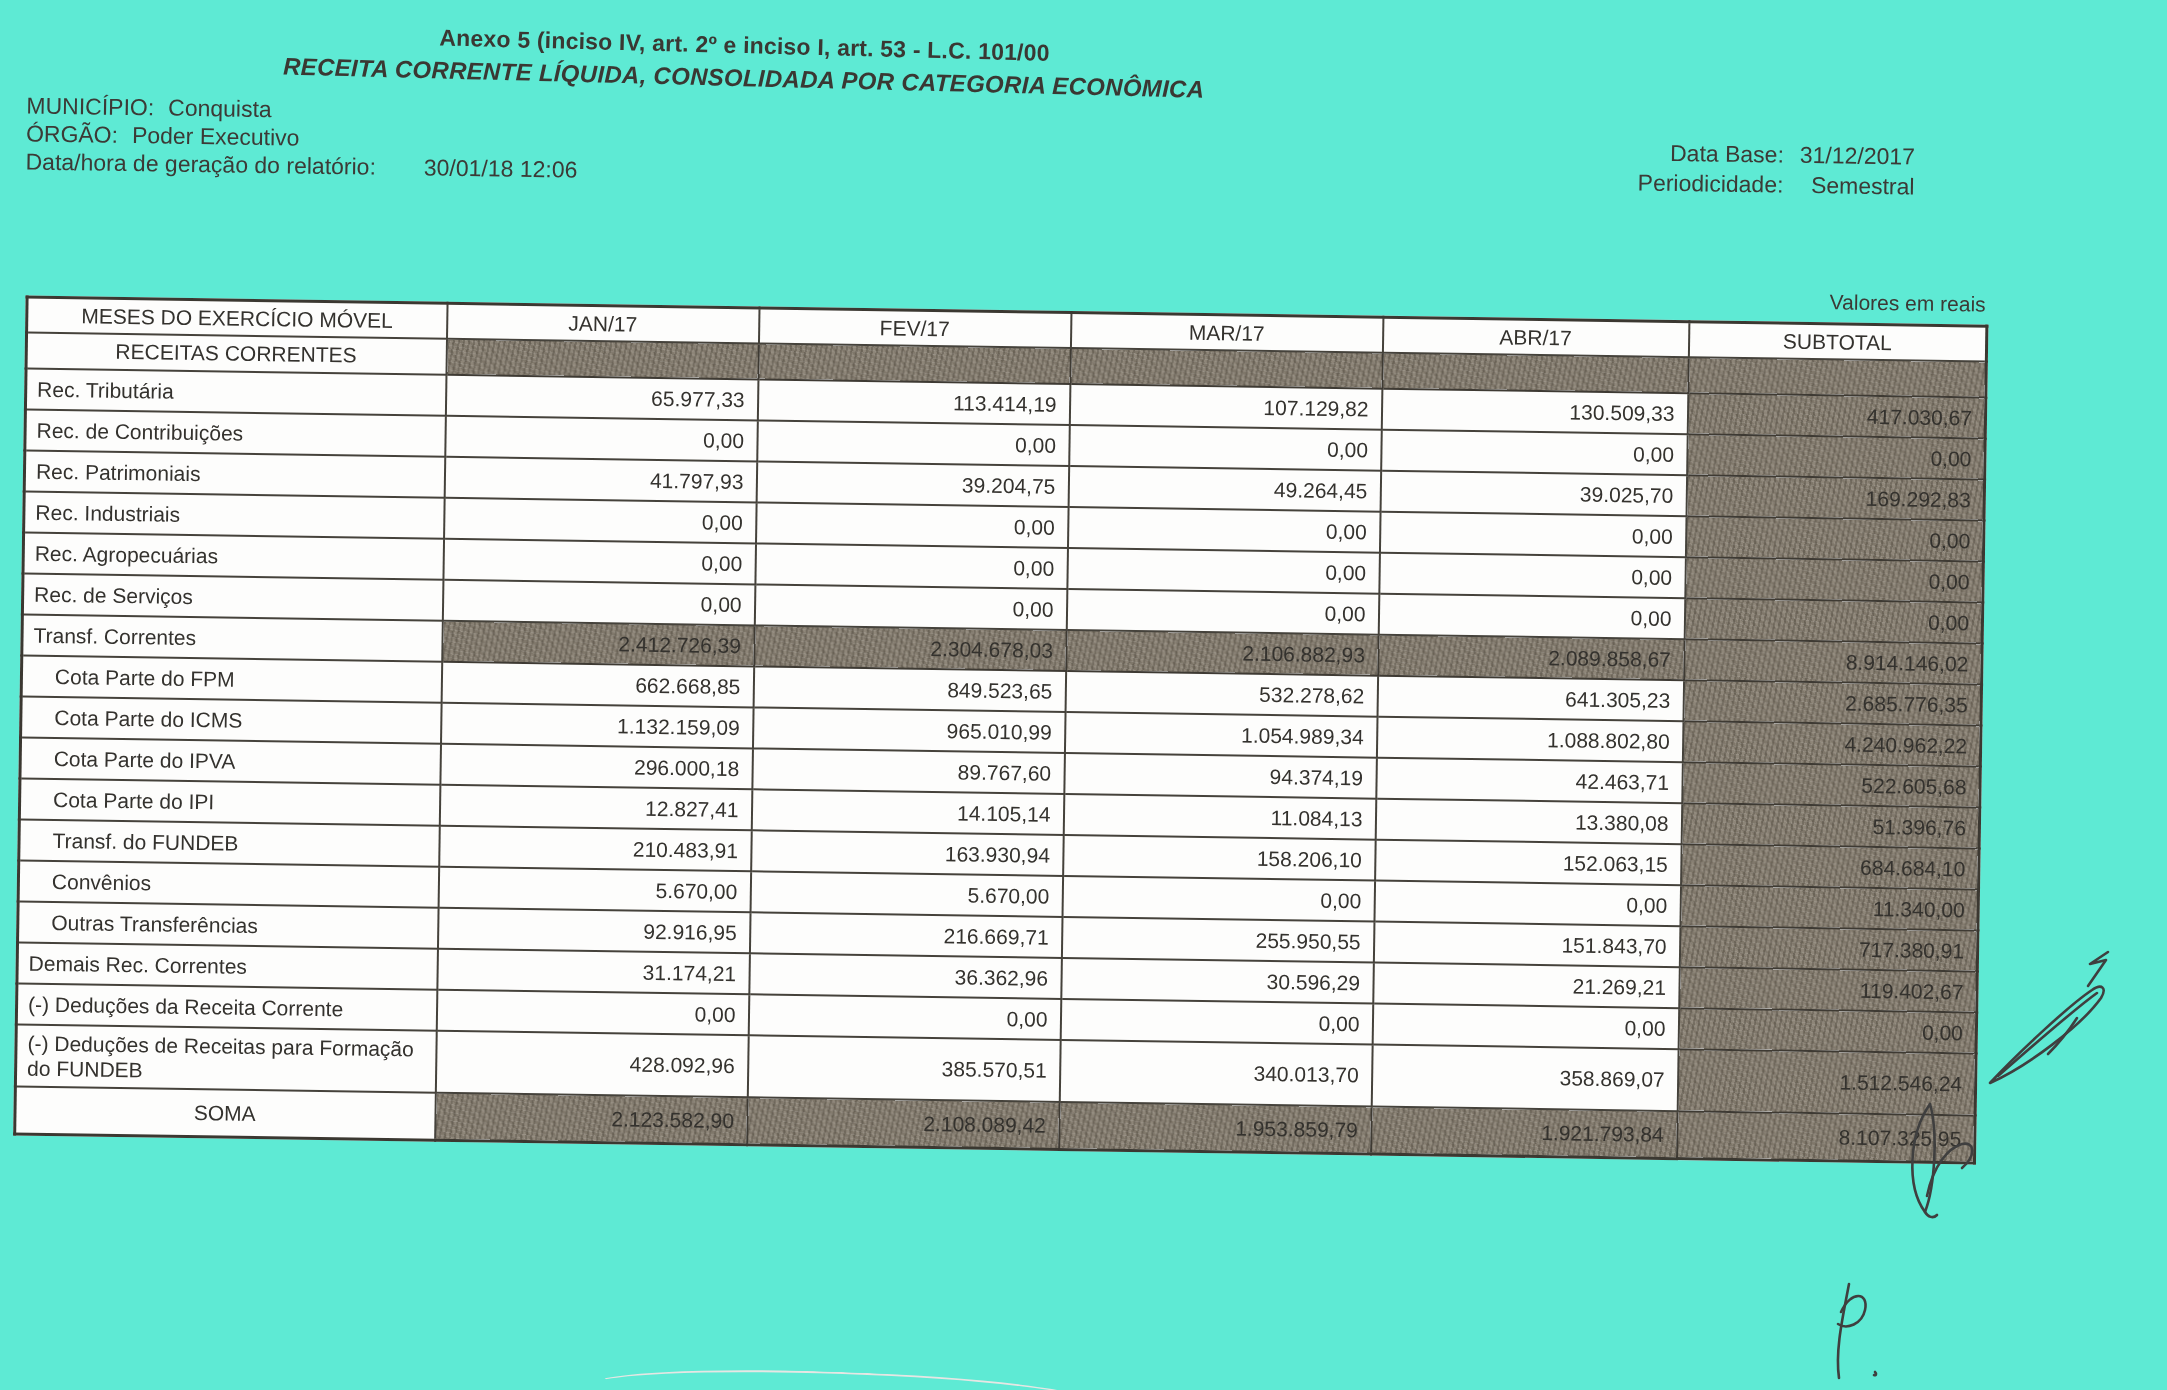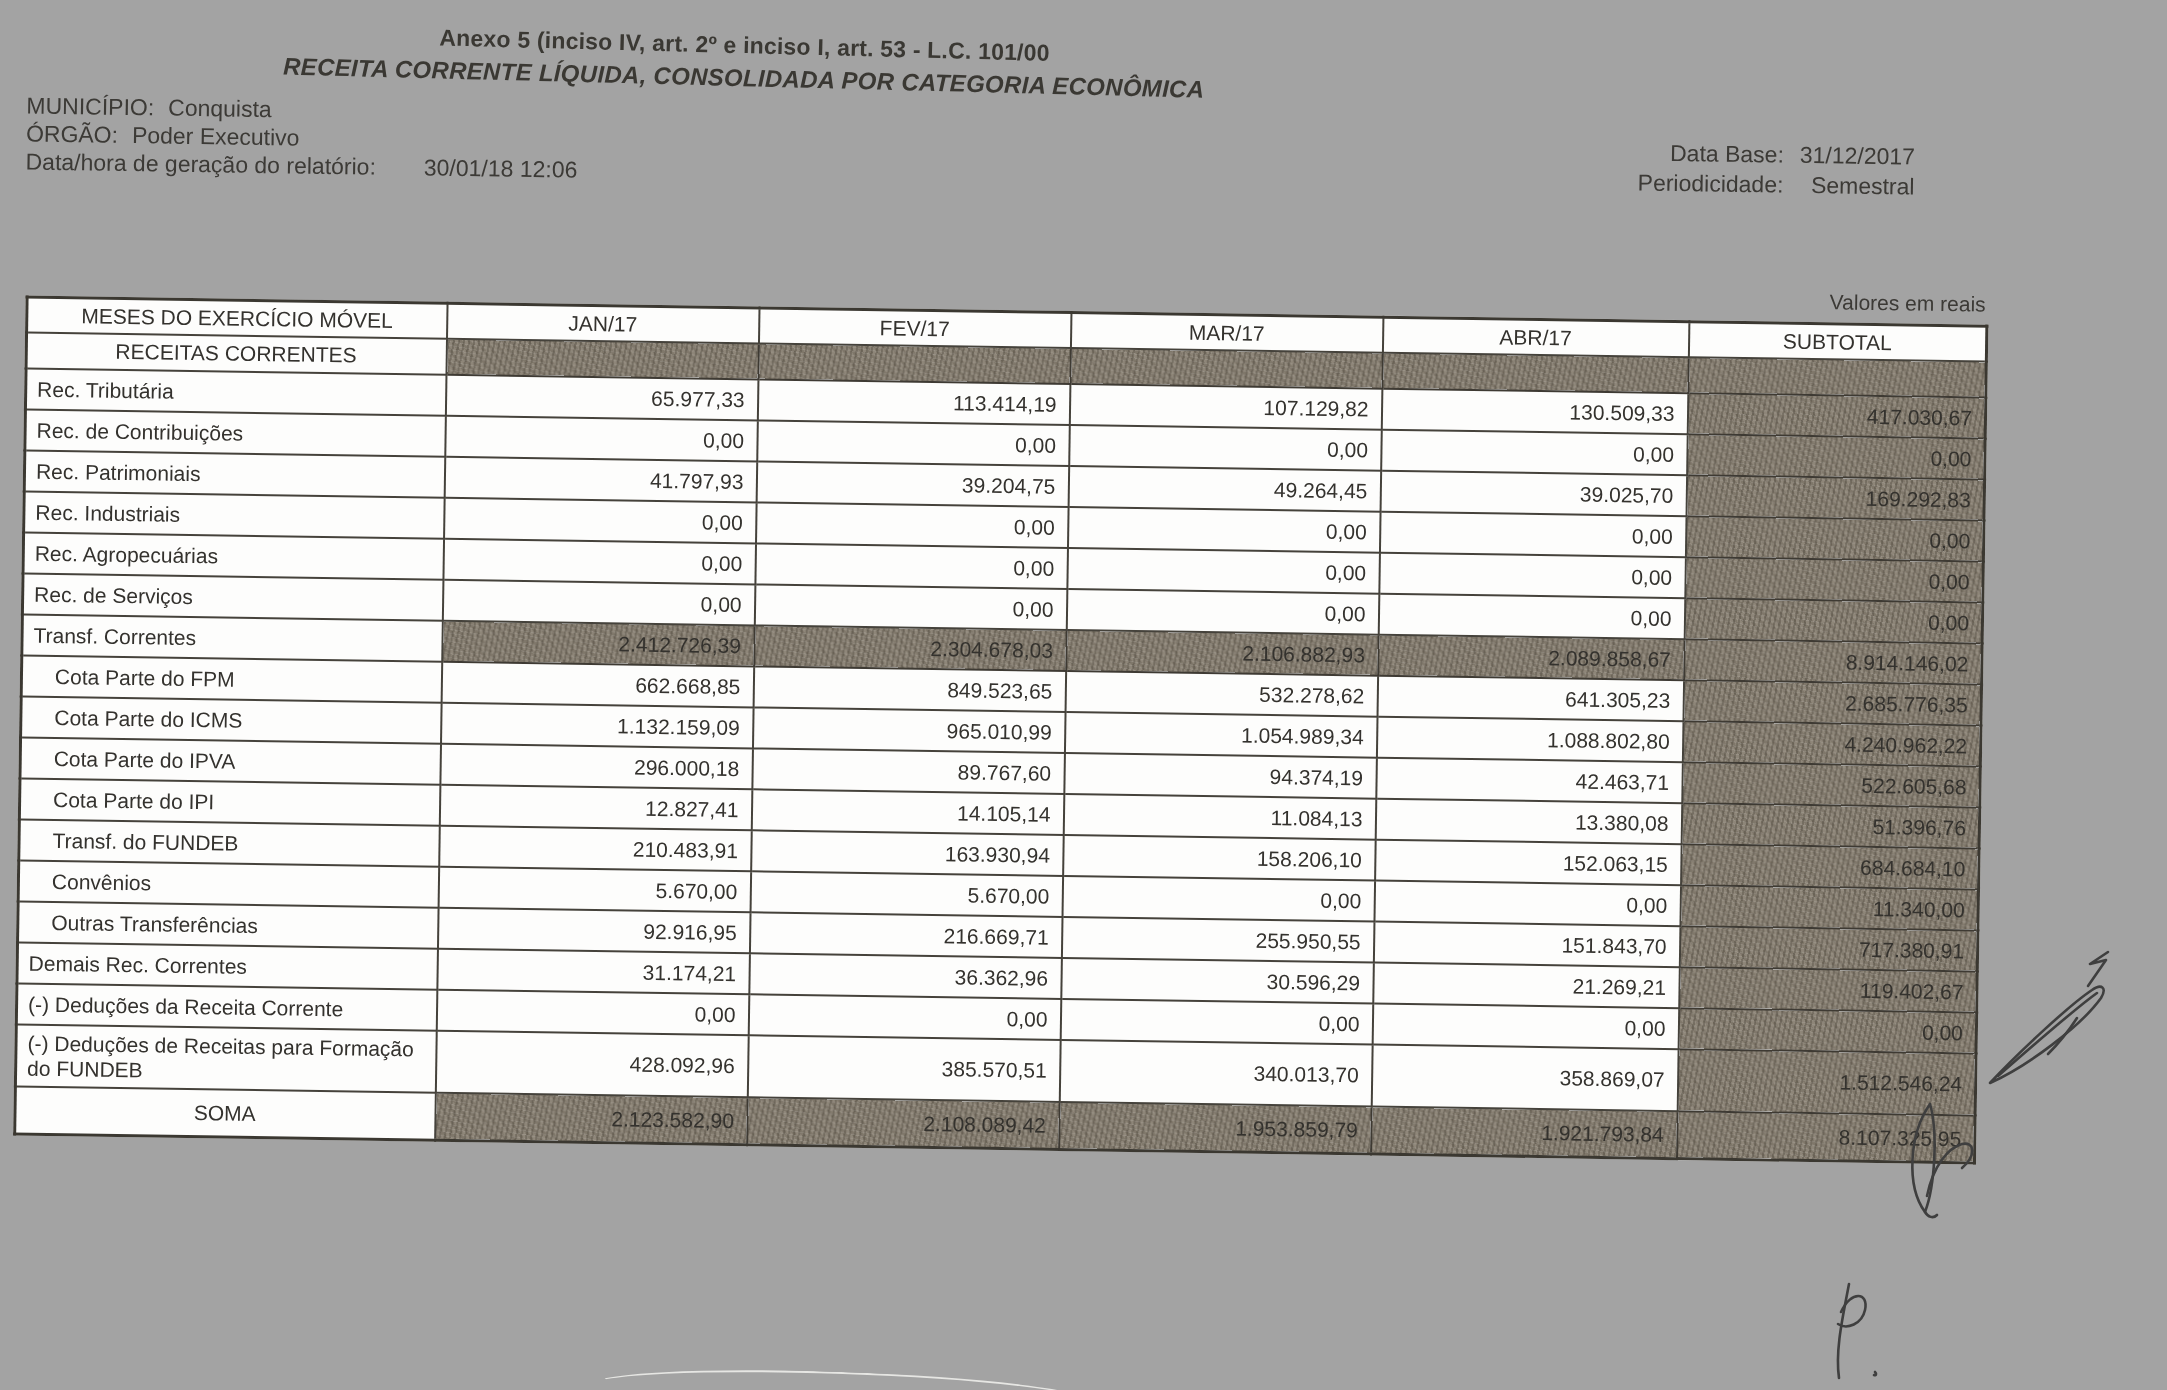--- a/index.html
+++ b/index.html
@@ -2,21 +2,21 @@
 <html><head>
 <meta charset="utf-8">
 <style>
   html,body{margin:0;padding:0}
   body{
     width:2167px;height:1390px;overflow:hidden;
     background:#ffffff;
     font-family:"Liberation Sans", sans-serif;
     color:#343330;
   }
-  .sheet{position:relative;width:2167px;height:1390px;background:#a3a3a3}
+  .sheet{position:relative;width:2167px;height:1390px;background:#5eead4}
   .tilt{position:absolute;left:0;top:0;width:2167px;height:1390px;
         transform:rotate(.85deg);transform-origin:60px 0}
 
   
   .title-block{position:absolute;top:22px;left:0;width:1490px;text-align:center;
                transform:rotate(.6deg);color:#3a3833}
   .t1{font-size:23px;font-weight:bold;letter-spacing:.2px}
   .t2{font-size:24px;font-weight:bold;font-style:italic;margin-top:5px;letter-spacing:.3px}
 
   

